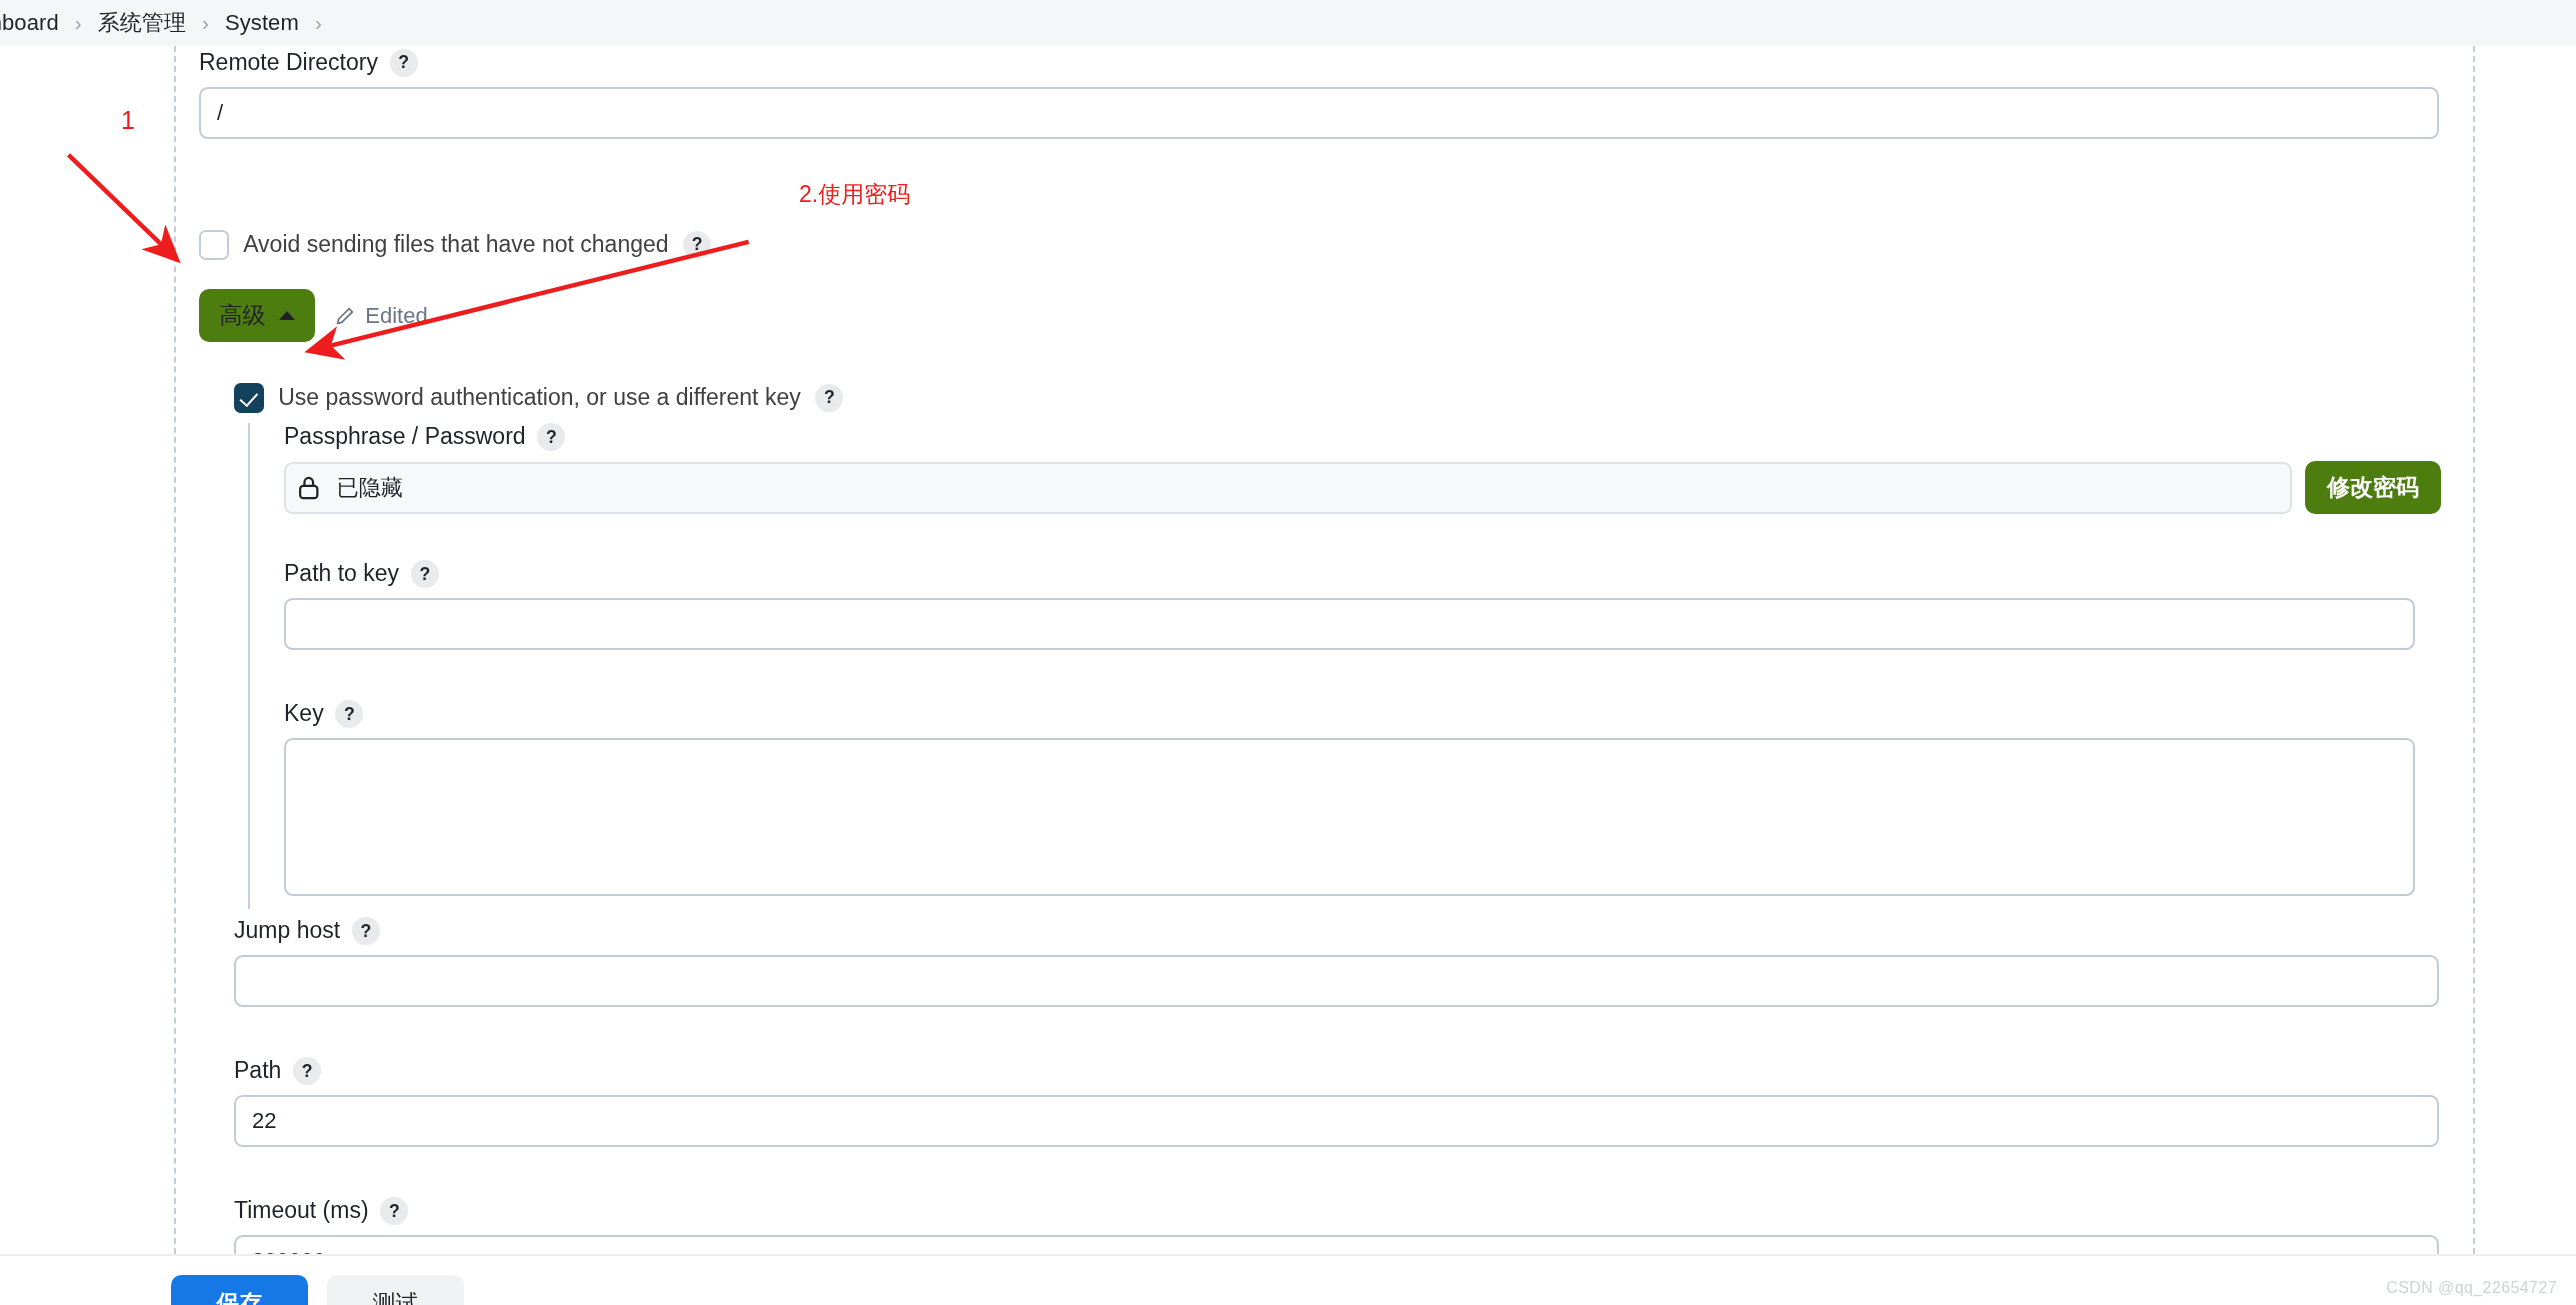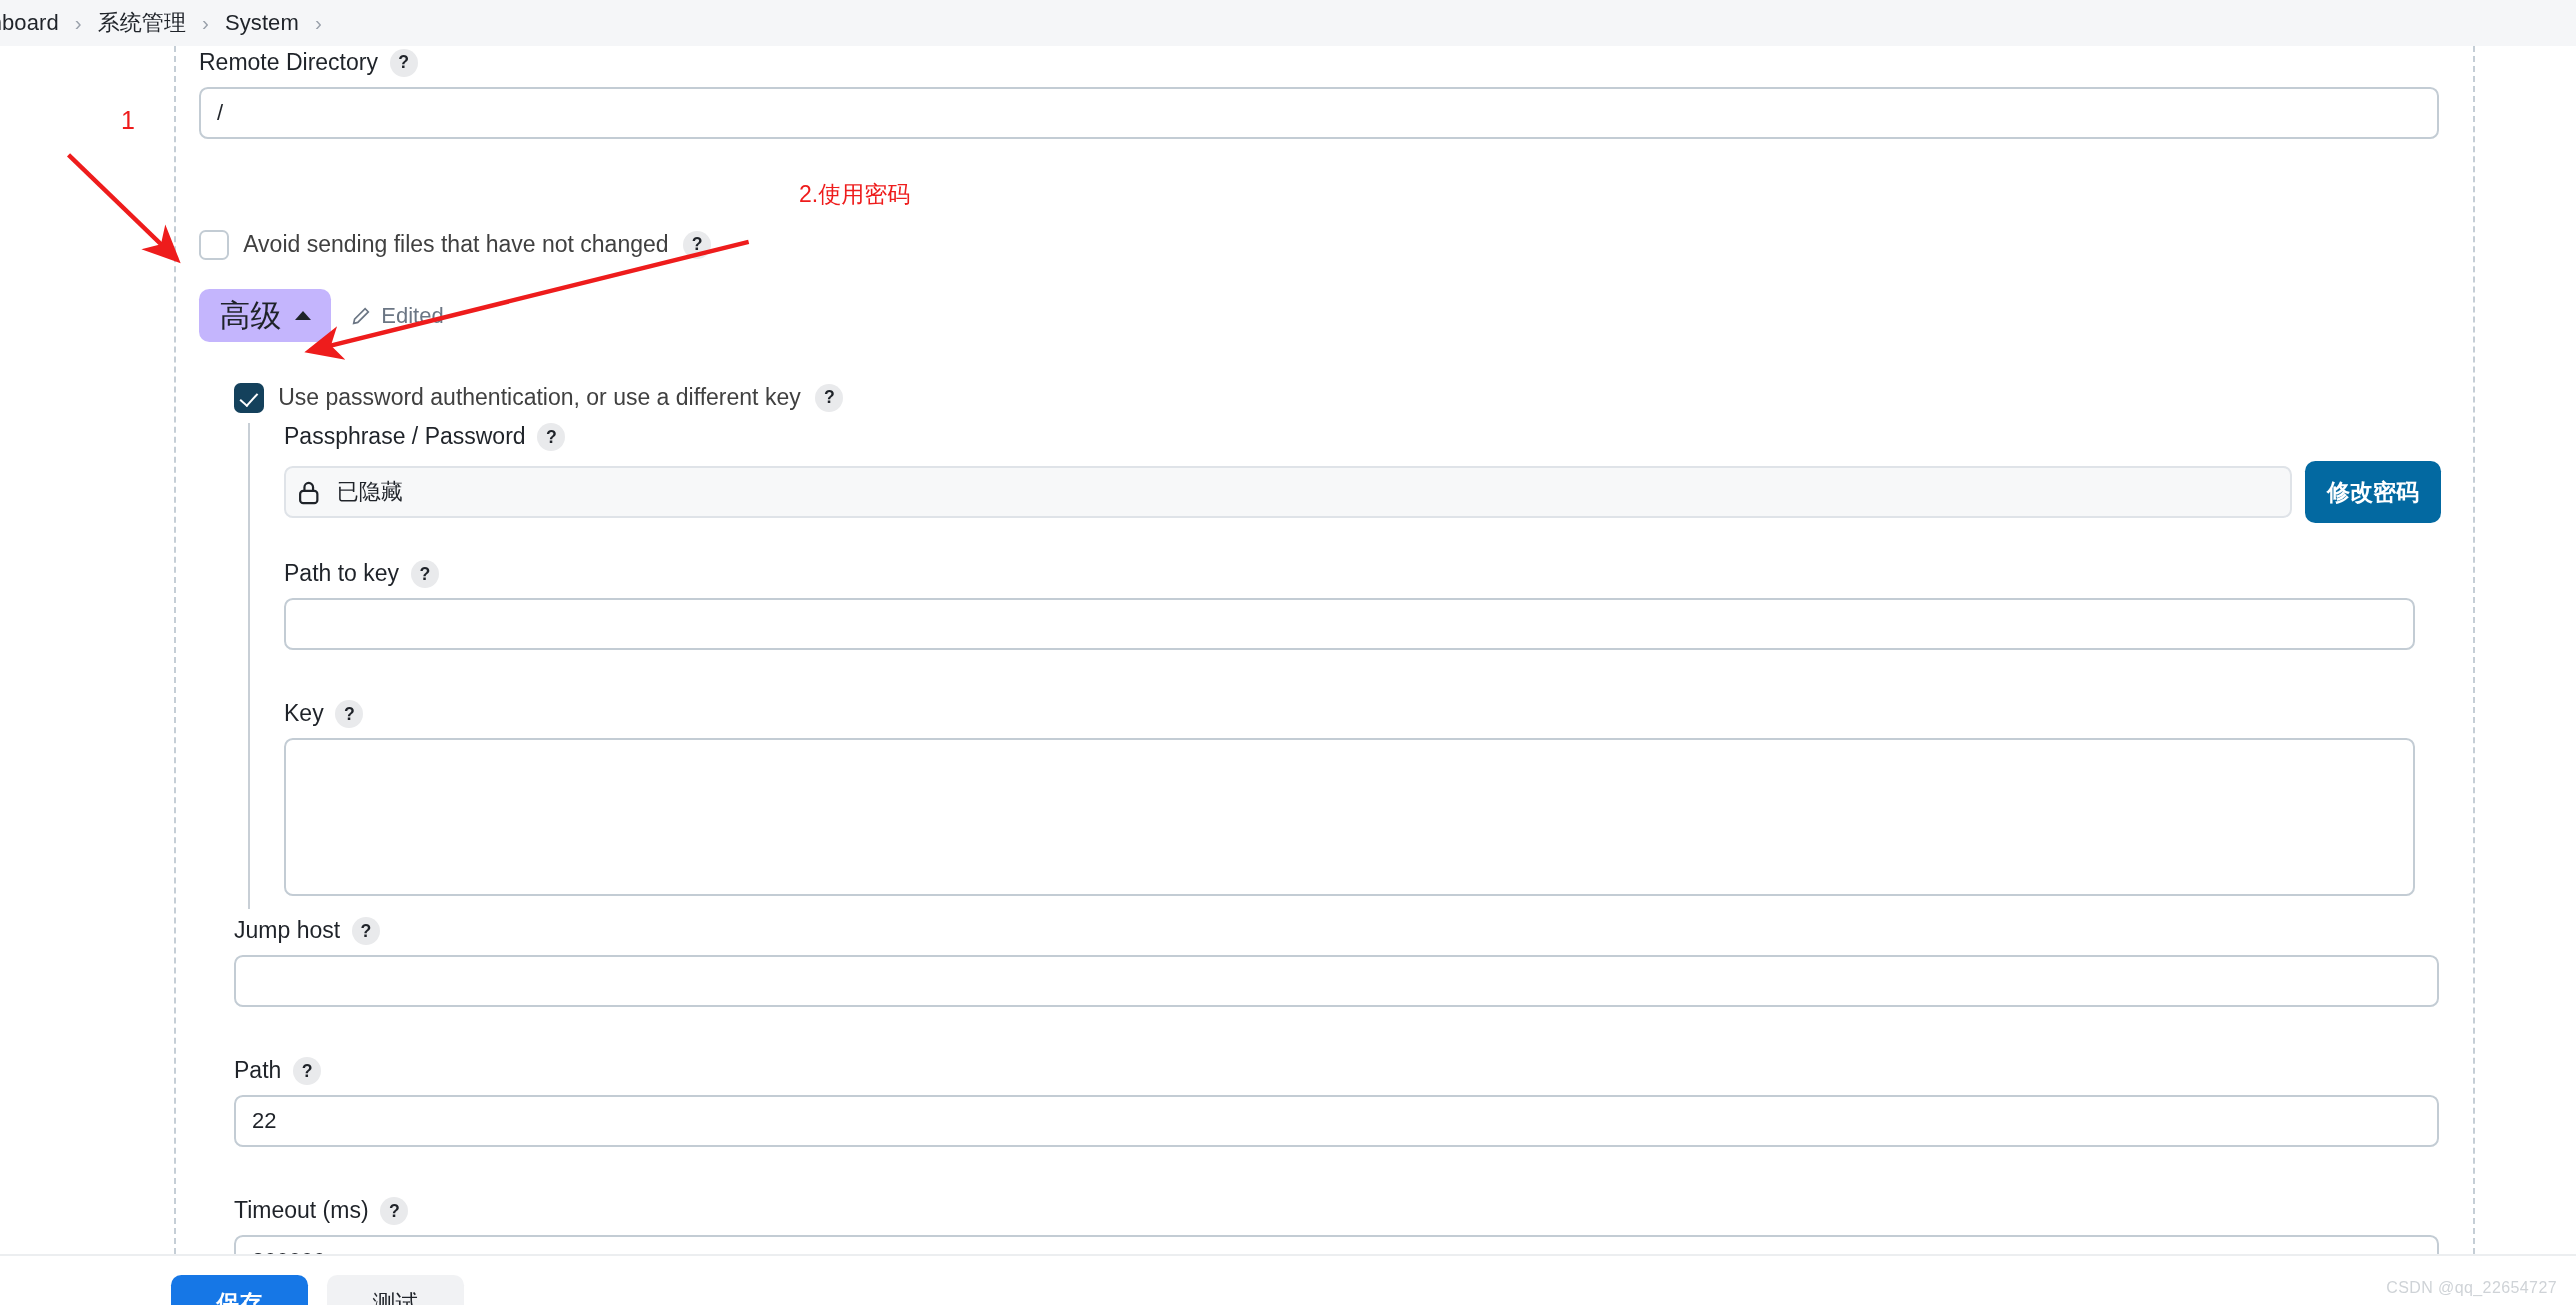--- a/index.html
+++ b/index.html
@@ -153,27 +153,27 @@
   }
 
   
   .adv-row {
     display: flex;
     align-items: center;
     gap: 19px;
   }
   .adv-btn {
     height: 53px;
-    background: #c4b5fd;
+    background: #4d7c0f;
     border-radius: 10.3px;
     display: inline-flex;
     align-items: center;
     gap: 13.3px;
     padding: 0 20.6px;
-    font-size: 31px;
+    font-size: 23px;
     color: #1f2329;
     border: none;
     font-family: inherit;
     cursor: pointer;
   }
   .chev-up {
     width: 0; height: 0;
     display: inline-block;
     border-left: 8px solid transparent;
     border-right: 8px solid transparent;
@@ -190,25 +190,25 @@
 
   
   .nested {
     position: absolute;
     border-left: 2.9px solid #c8cfd6;
     padding-left: 34px;
   }
 
   
   .btn-primary {
-    background: #0369a1;
+    background: #4d7c0f;
     color: #ffffff;
     border: none;
     border-radius: 10.3px;
-    height: 62px;
+    height: 53px;
     font-size: 23px;
     font-weight: bold;
     font-family: inherit;
     padding: 0 22px;
     cursor: pointer;
     white-space: nowrap;
   }
 
   .lock-icon { width: 29.5px; height: 29.5px; flex: none; display: block; }
 

